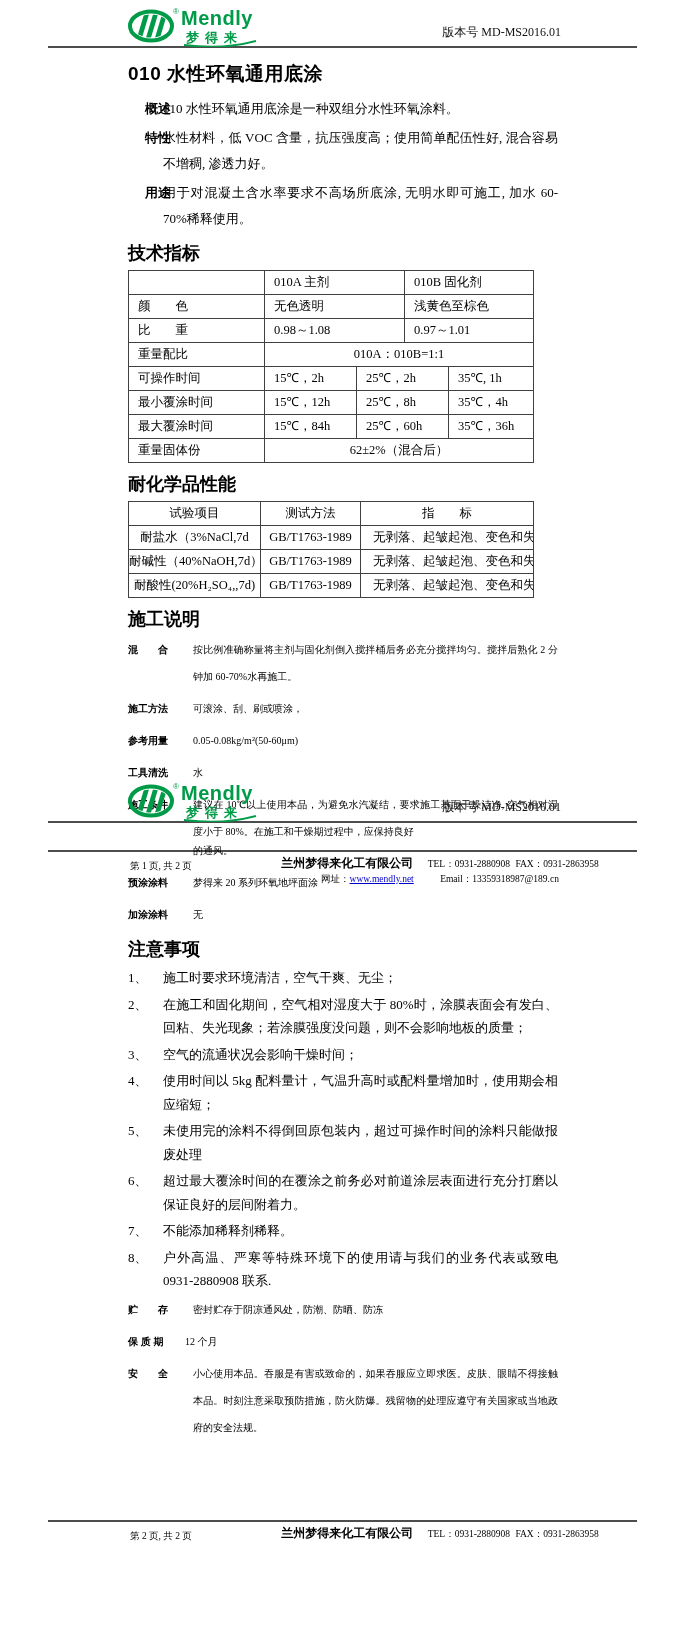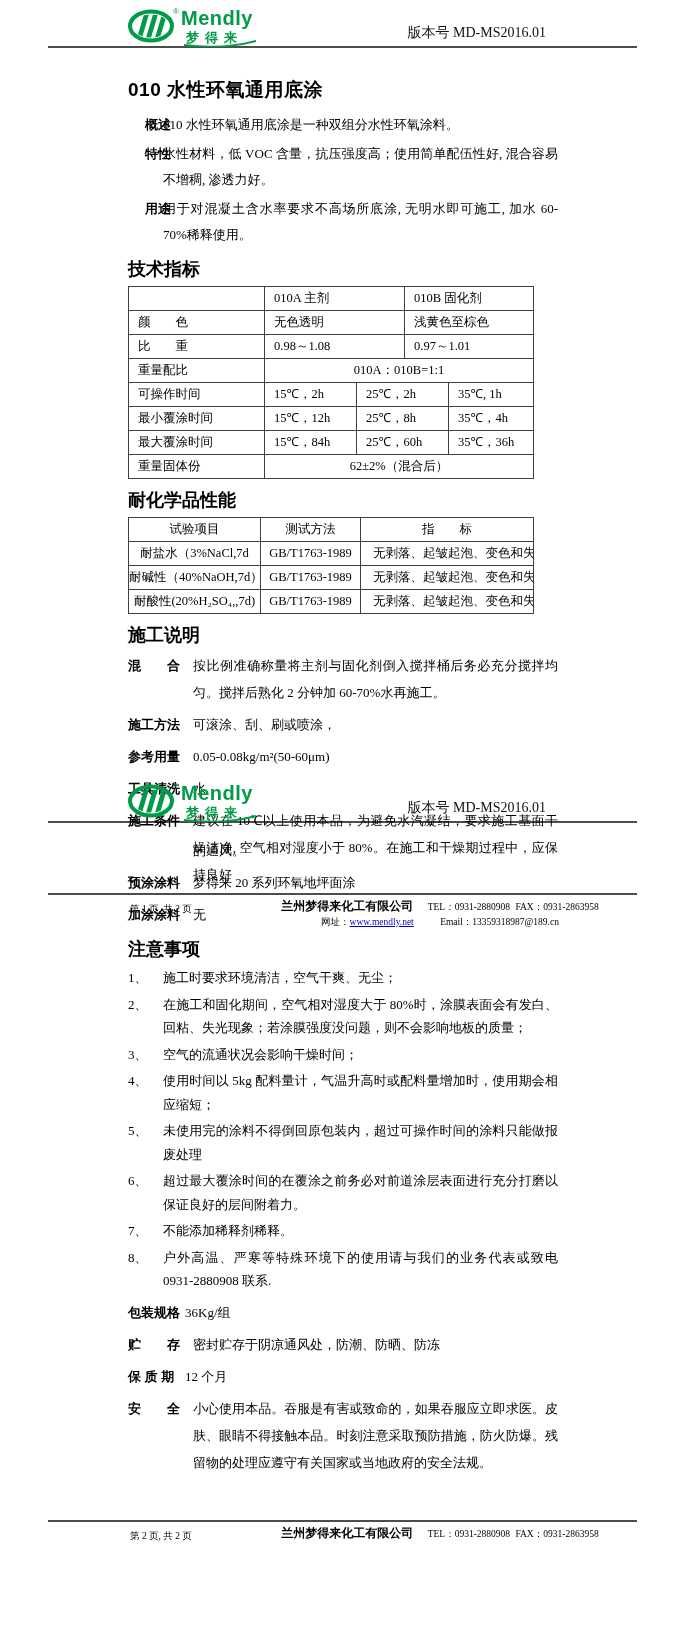--- a/index.html
+++ b/index.html
@@ -6,28 +6,28 @@
   body {
     width:687px; height:1638px; background:#ffffff; color:#000;
     font-family:"Liberation Serif", serif; -webkit-font-smoothing:antialiased;
   }
   .sheet { display:flex; flex-direction:column; box-sizing:border-box; }
   .sheet-1 { height:775px; }
   .sheet-2 { height:863px; padding-bottom:95px; }
 
   
   .page-header { position:relative; height:40px; padding:5px 125px 0 128px; }
-  .version { position:absolute; right:141px; top:24px; font-size:14px; color:#111; }
+  .version { position:absolute; right:126px; top:24px; font-size:12px; color:#111; }
   .header-rule { border-top:2px solid #4d4d4d; margin:1px 50px 0 48px; height:0; }
 
   
   .logo { display:block; }
 
   
-  .content { padding:16px 129px 0 128px; }
+  .content { padding:0 129px 0 128px; }
 
   .doc-title {
     font-family:"Liberation Sans", sans-serif;
     font-size:19px; font-weight:bold; margin:13px 0 9px 0; letter-spacing:0.5px;
   }
 
   .para { position:relative; padding-left:35px; font-size:13px; line-height:26px; text-align:justify; margin-bottom:3px; }
   .para .plabel { position:absolute; left:17px; top:0; font-weight:bold; font-family:"Liberation Sans", sans-serif; }
 
   .section-heading { font-size:18px; font-weight:bold; font-family:"Liberation Sans", sans-serif; margin:9px 0 5px 0; }
@@ -42,21 +42,21 @@
   .cl  { width:135px; }
   .c2a { width:140px; } .c2b { width:129px; }
   .c3a { width:92px; }  .c3b { width:92px; } .c3c { width:85px; }
   .cspan { width:269px; text-align:center; padding-left:0; }
   .ch1 { width:131px; text-align:center; padding-left:0; }
   .ch2 { width:100px; text-align:center; padding-left:0; }
   .ch3 { width:173px; padding-left:12px; }
   .ch3h { width:173px; text-align:center; padding-left:0; }
 
   
-  .crow { position:relative; padding-left:65px; font-size:13px; line-height:27px; text-align:justify; margin-bottom:5px; }
+  .crow { position:relative; padding-left:65px; font-size:10px; line-height:27px; text-align:justify; margin-bottom:5px; }
   .crow.tight { padding-left:57px; }
   .crow .clabel { position:absolute; left:0; top:0; font-weight:bold; font-family:"Liberation Sans", sans-serif; white-space:pre; }
 
   
   .note { position:relative; padding-left:35px; font-size:13px; line-height:23.5px; text-align:justify; margin-bottom:3px; }
   .note .nnum { position:absolute; left:0; top:0; }
 
   
   .footer { margin-top:auto; }
   .footer-rule { border-top:2px solid #4d4d4d; margin:0 50px 0 48px; height:0; }
@@ -286,24 +286,20 @@
     </div>
     <div class="note">
       <span class="nnum">7、</span>
       <div>不能添加稀释剂稀释。</div>
     </div>
     <div class="note">
       <span class="nnum">8、</span>
       <div>户外高温、严寒等特殊环境下的使用请与我们的业务代表或致电 0931-2880908 联系.</div>
     </div>
 
-    <div class="crow tight" style="margin-top:6px;">
-      <span class="clabel">包装规格</span>
-      <div>36Kg/组</div>
-    </div>
     <div class="crow">
       <span class="clabel">贮　　存</span>
       <div>密封贮存于阴凉通风处，防潮、防晒、防冻</div>
     </div>
     <div class="crow tight">
       <span class="clabel">保 质 期</span>
       <div>12 个月</div>
     </div>
     <div class="crow">
       <span class="clabel">安　　全</span>

